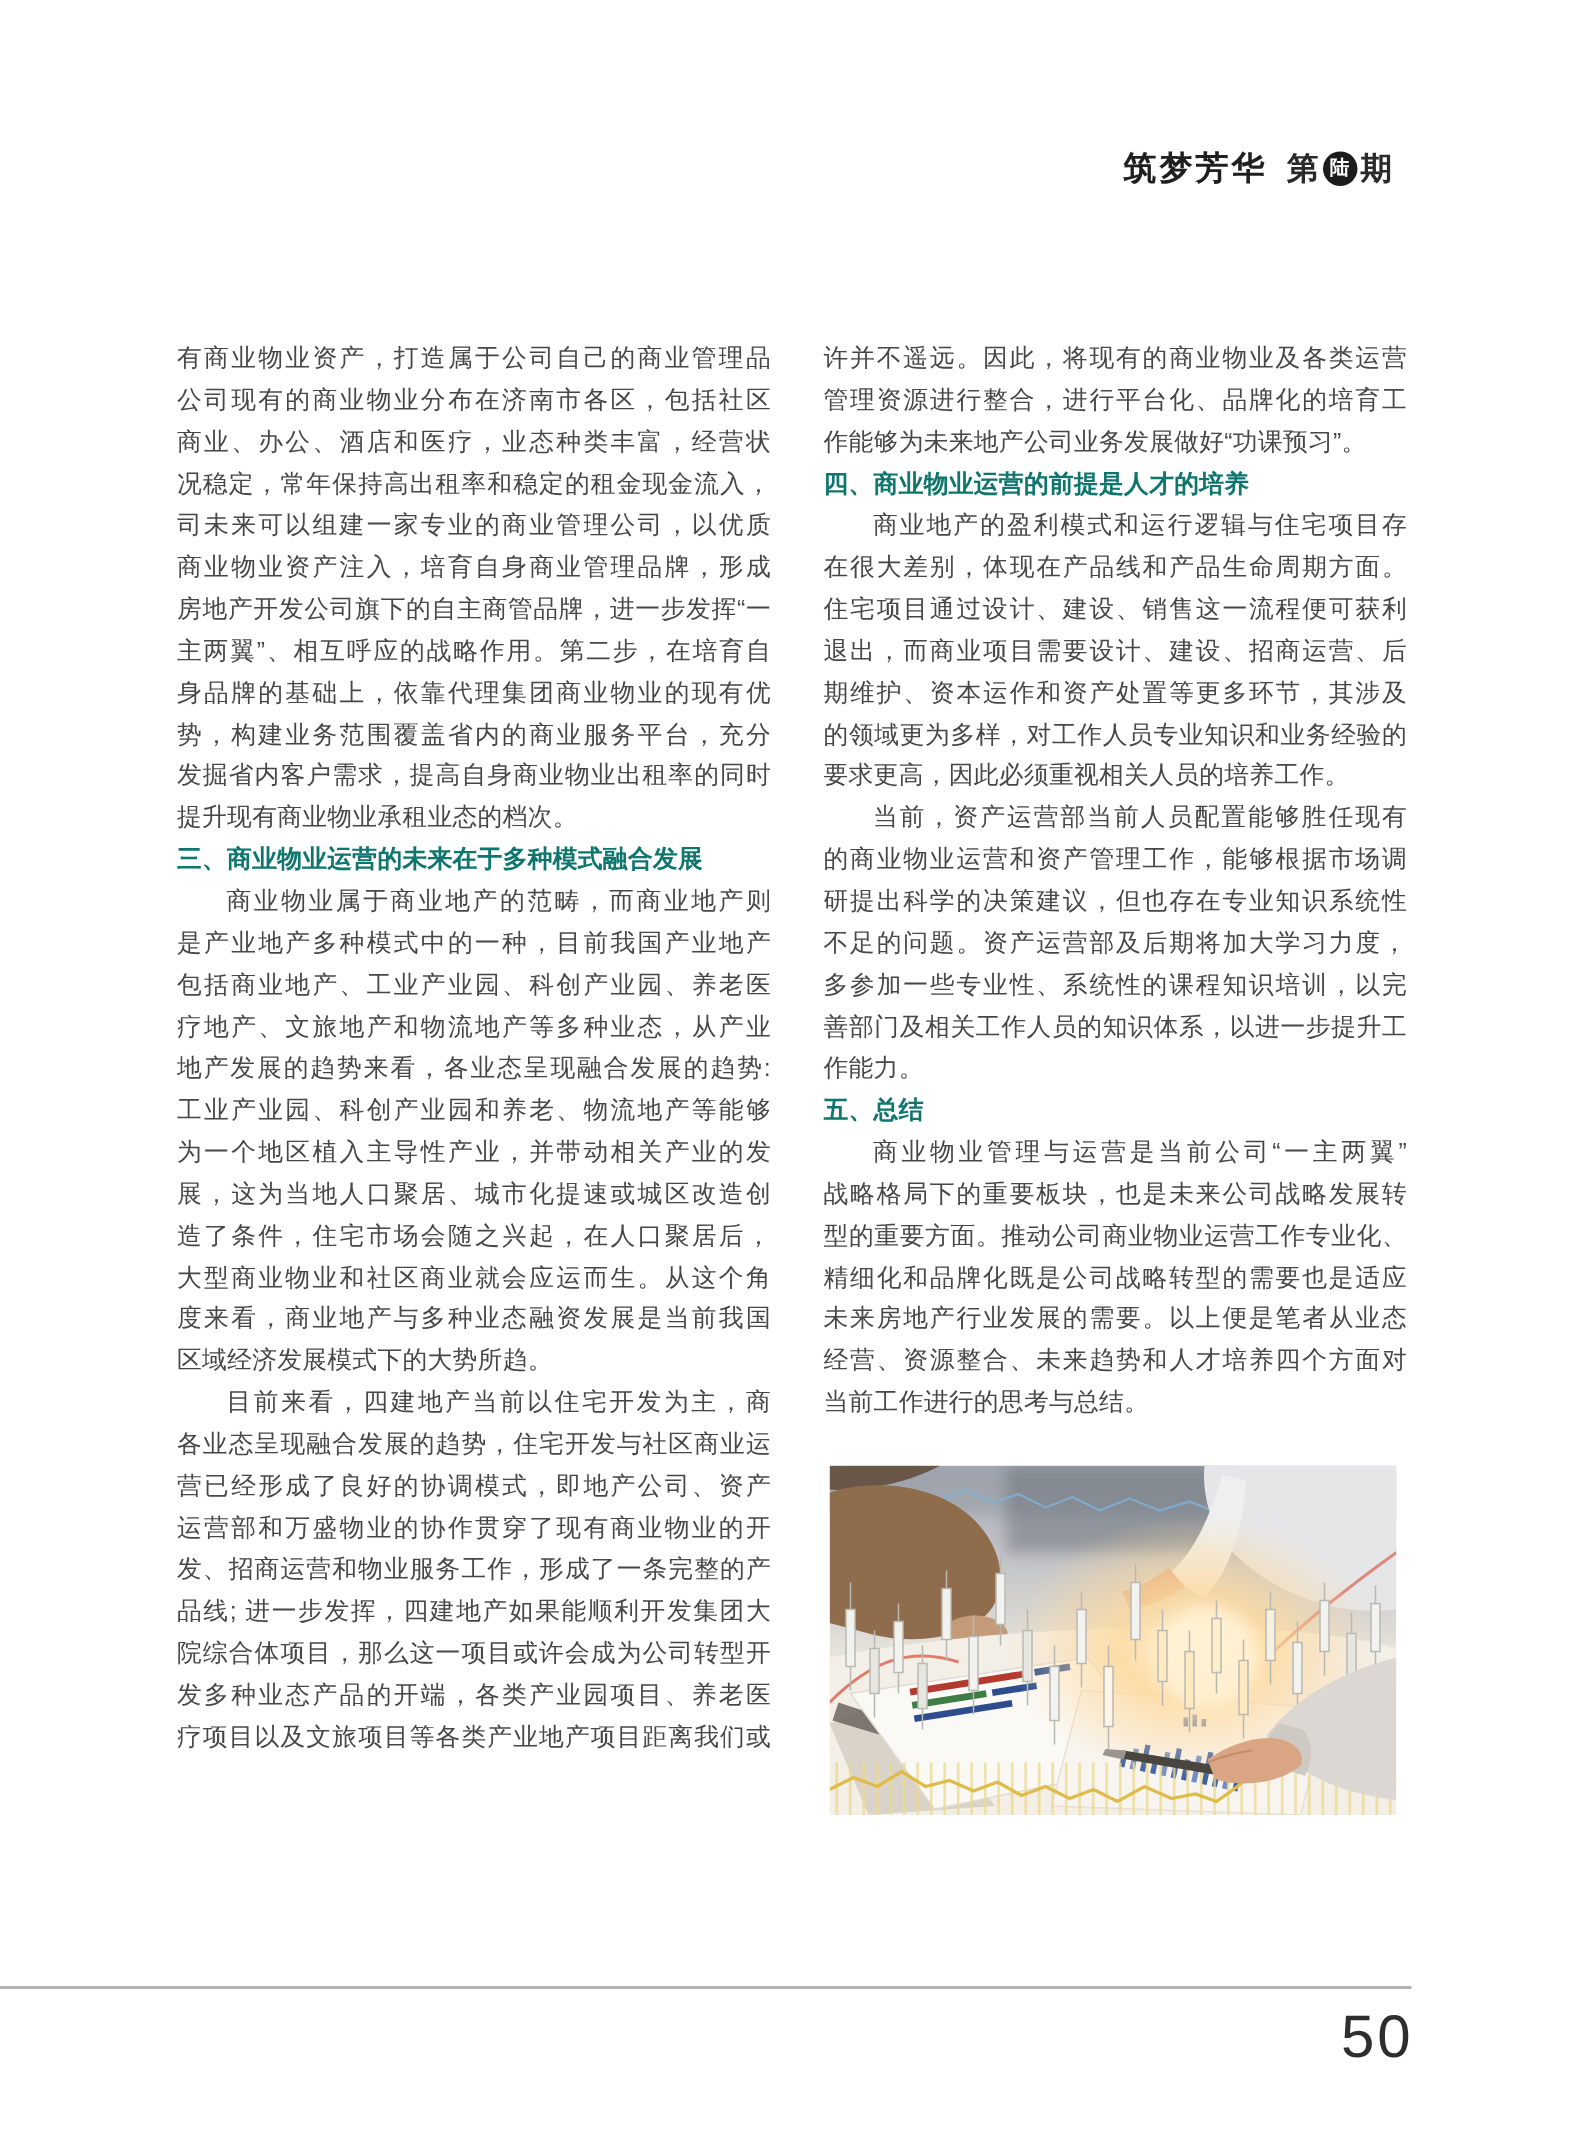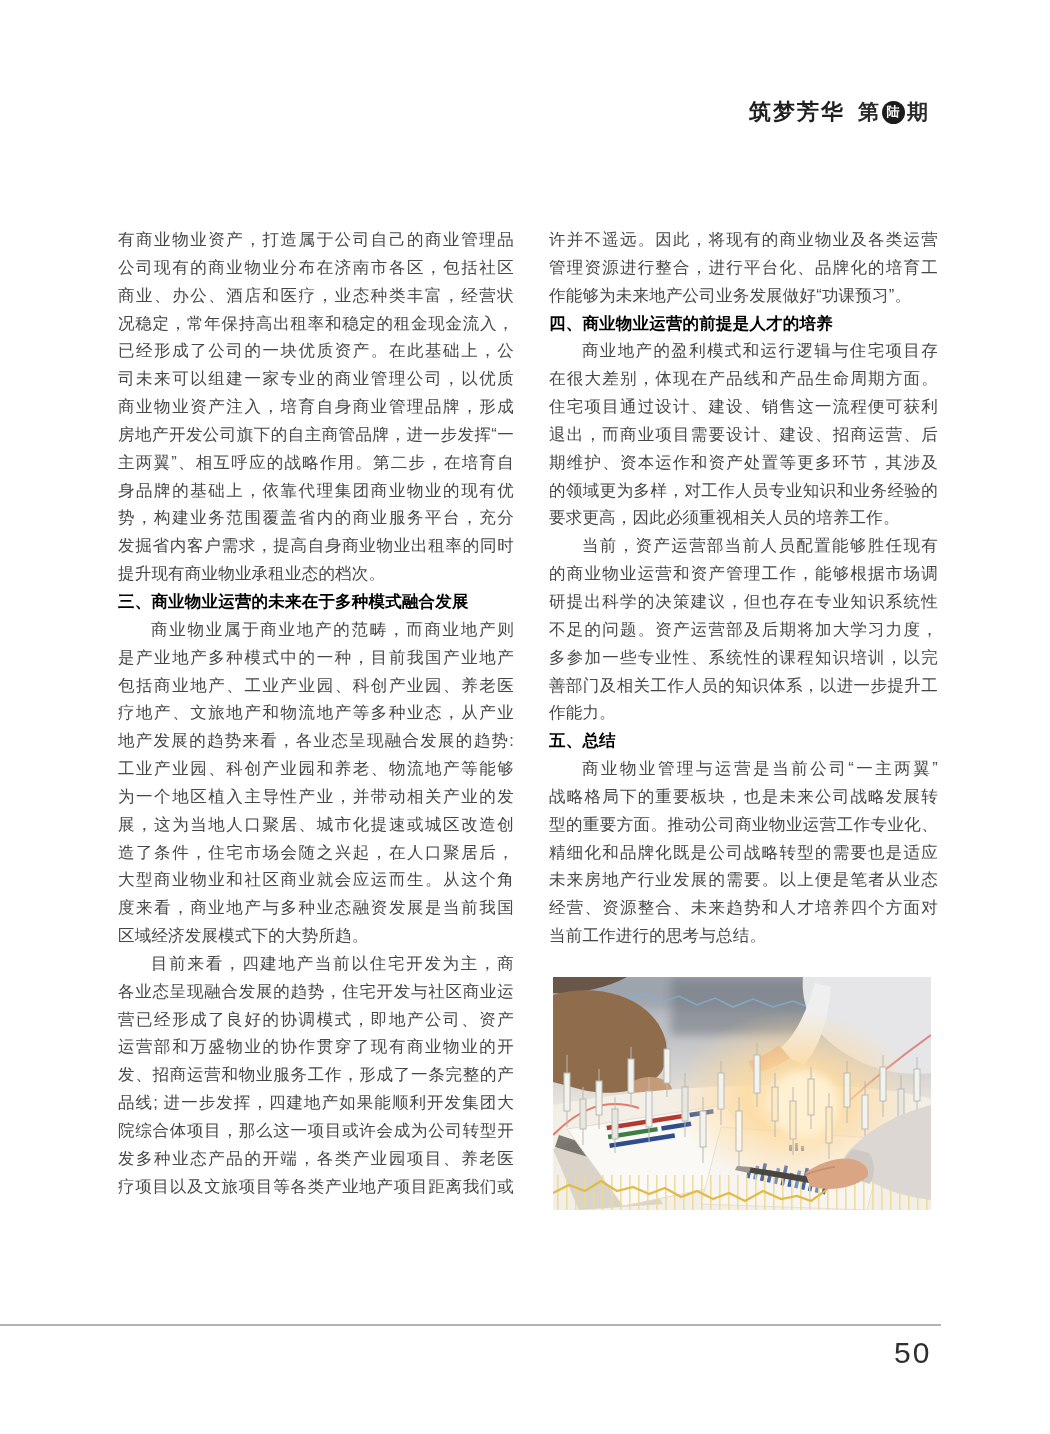--- a/index.html
+++ b/index.html
@@ -44,36 +44,36 @@
     letter-spacing:0.2px;
     overflow:hidden;
     text-align:left;
   }
   .line.j{
     text-align:justify;
     text-align-last:justify;
     text-justify:inter-character;
   }
   .line.ind{text-indent:33px;}
-  .line.h{font-weight:bold;color:#000000;}
+  .line.h{font-weight:bold;color:#0f766e;}
   
   .photo{
     position:absolute;left:553px;top:977px;
     width:378px;height:233px;margin:0;
     overflow:hidden;
   }
   .photo svg{display:block;width:100%;height:100%;}
   
   .footer-rule{
     position:absolute;left:0;top:1324px;
     width:941px;height:2px;background:#b2b2b2;
   }
   .pagenum{
     position:absolute;left:894px;top:1336px;
-    font-size:30px;color:#2e2e2e;letter-spacing:2px;
+    font-size:40px;color:#2e2e2e;letter-spacing:2px;
     font-family:"Liberation Sans", sans-serif;
   }
 </style>
 </head>
 <body>
 
 <div class="page">
 
   <header class="hdr">
     <span class="jtitle">筑梦芳华</span>
@@ -82,21 +82,20 @@
       <span class="issue-circle">陆</span>
       <span>期</span>
     </span>
   </header>
 
   <section class="col col-left">
       <div class="line j">有商业物业资产，打造属于公司自己的商业管理品牌。</div>
       <div class="line j">公司现有的商业物业分布在济南市各区，包括社区</div>
       <div class="line j">商业、办公、酒店和医疗，业态种类丰富，经营状</div>
       <div class="line j">况稳定，常年保持高出租率和稳定的租金现金流入，</div>
-      <div class="line j">已经形成了公司的一块优质资产。在此基础上，公</div>
       <div class="line j">司未来可以组建一家专业的商业管理公司，以优质</div>
       <div class="line j">商业物业资产注入，培育自身商业管理品牌，形成</div>
       <div class="line j">房地产开发公司旗下的自主商管品牌，进一步发挥“一</div>
       <div class="line j">主两翼”、相互呼应的战略作用。第二步，在培育自</div>
       <div class="line j">身品牌的基础上，依靠代理集团商业物业的现有优</div>
       <div class="line j">势，构建业务范围覆盖省内的商业服务平台，充分</div>
       <div class="line j">发掘省内客户需求，提高自身商业物业出租率的同时</div>
       <div class="line">提升现有商业物业承租业态的档次。</div>
       <div class="line h">三、商业物业运营的未来在于多种模式融合发展</div>
       <div class="line j ind">商业物业属于商业地产的范畴，而商业地产则</div>

